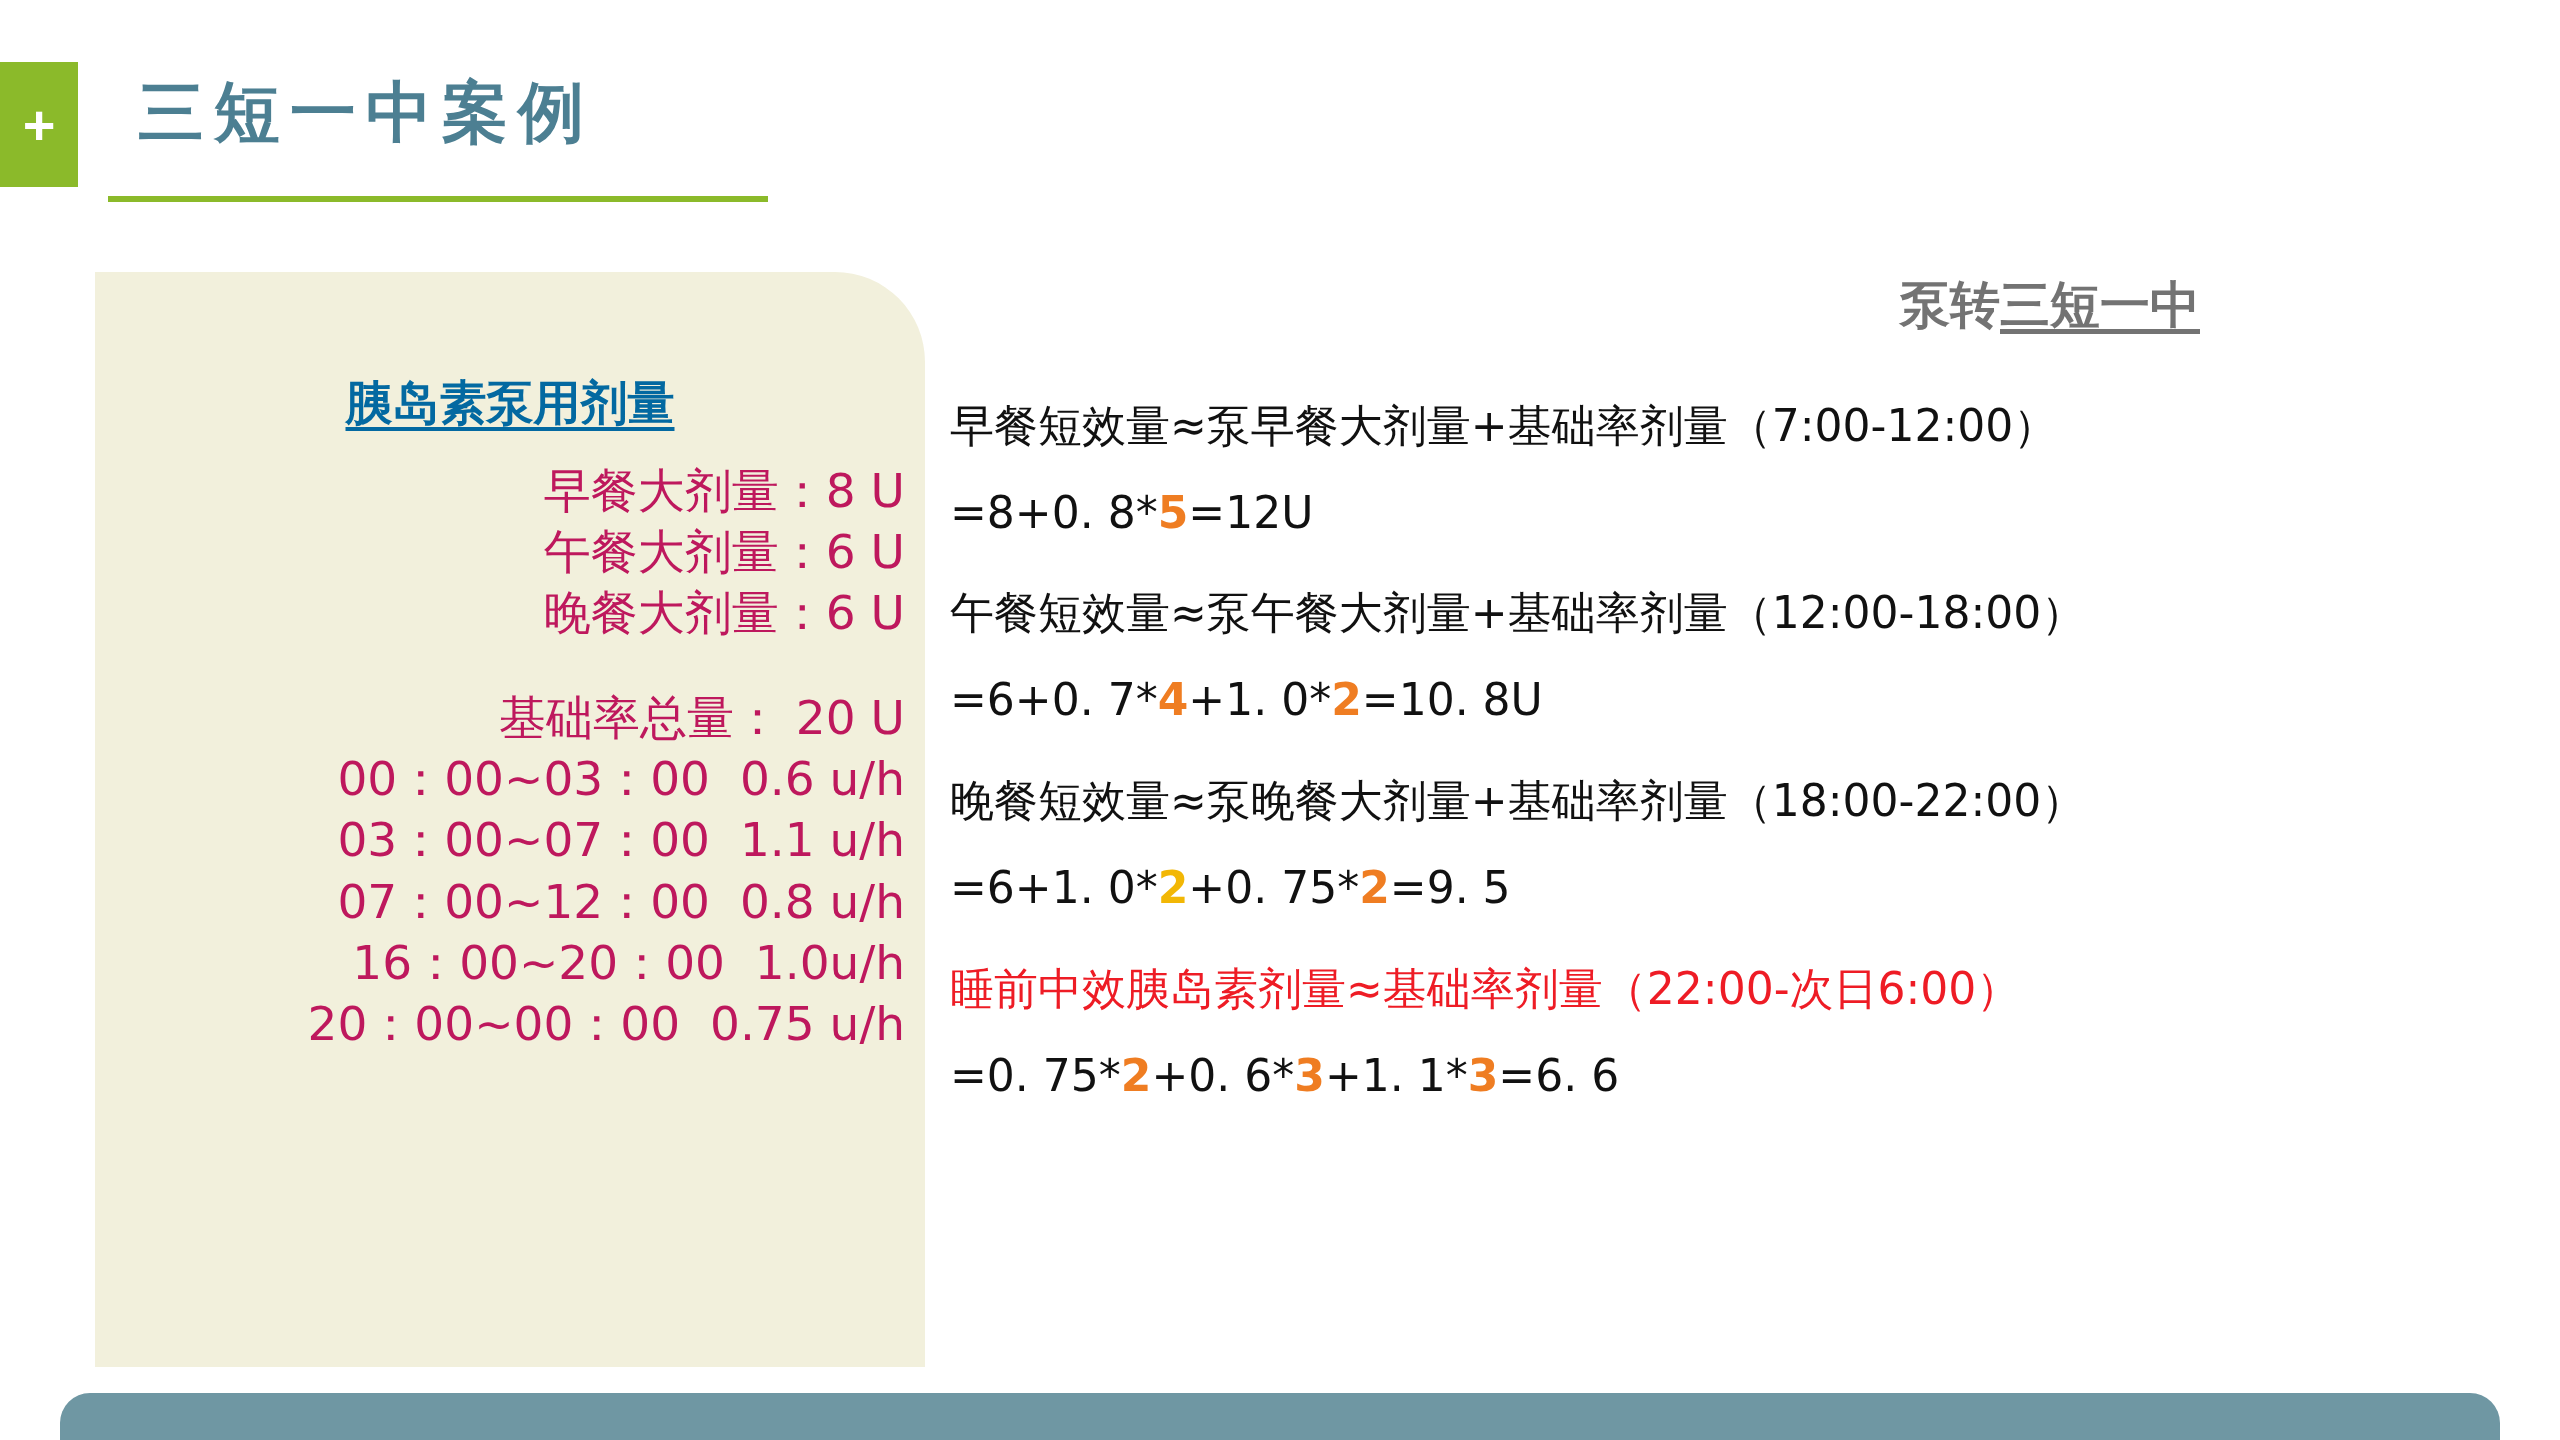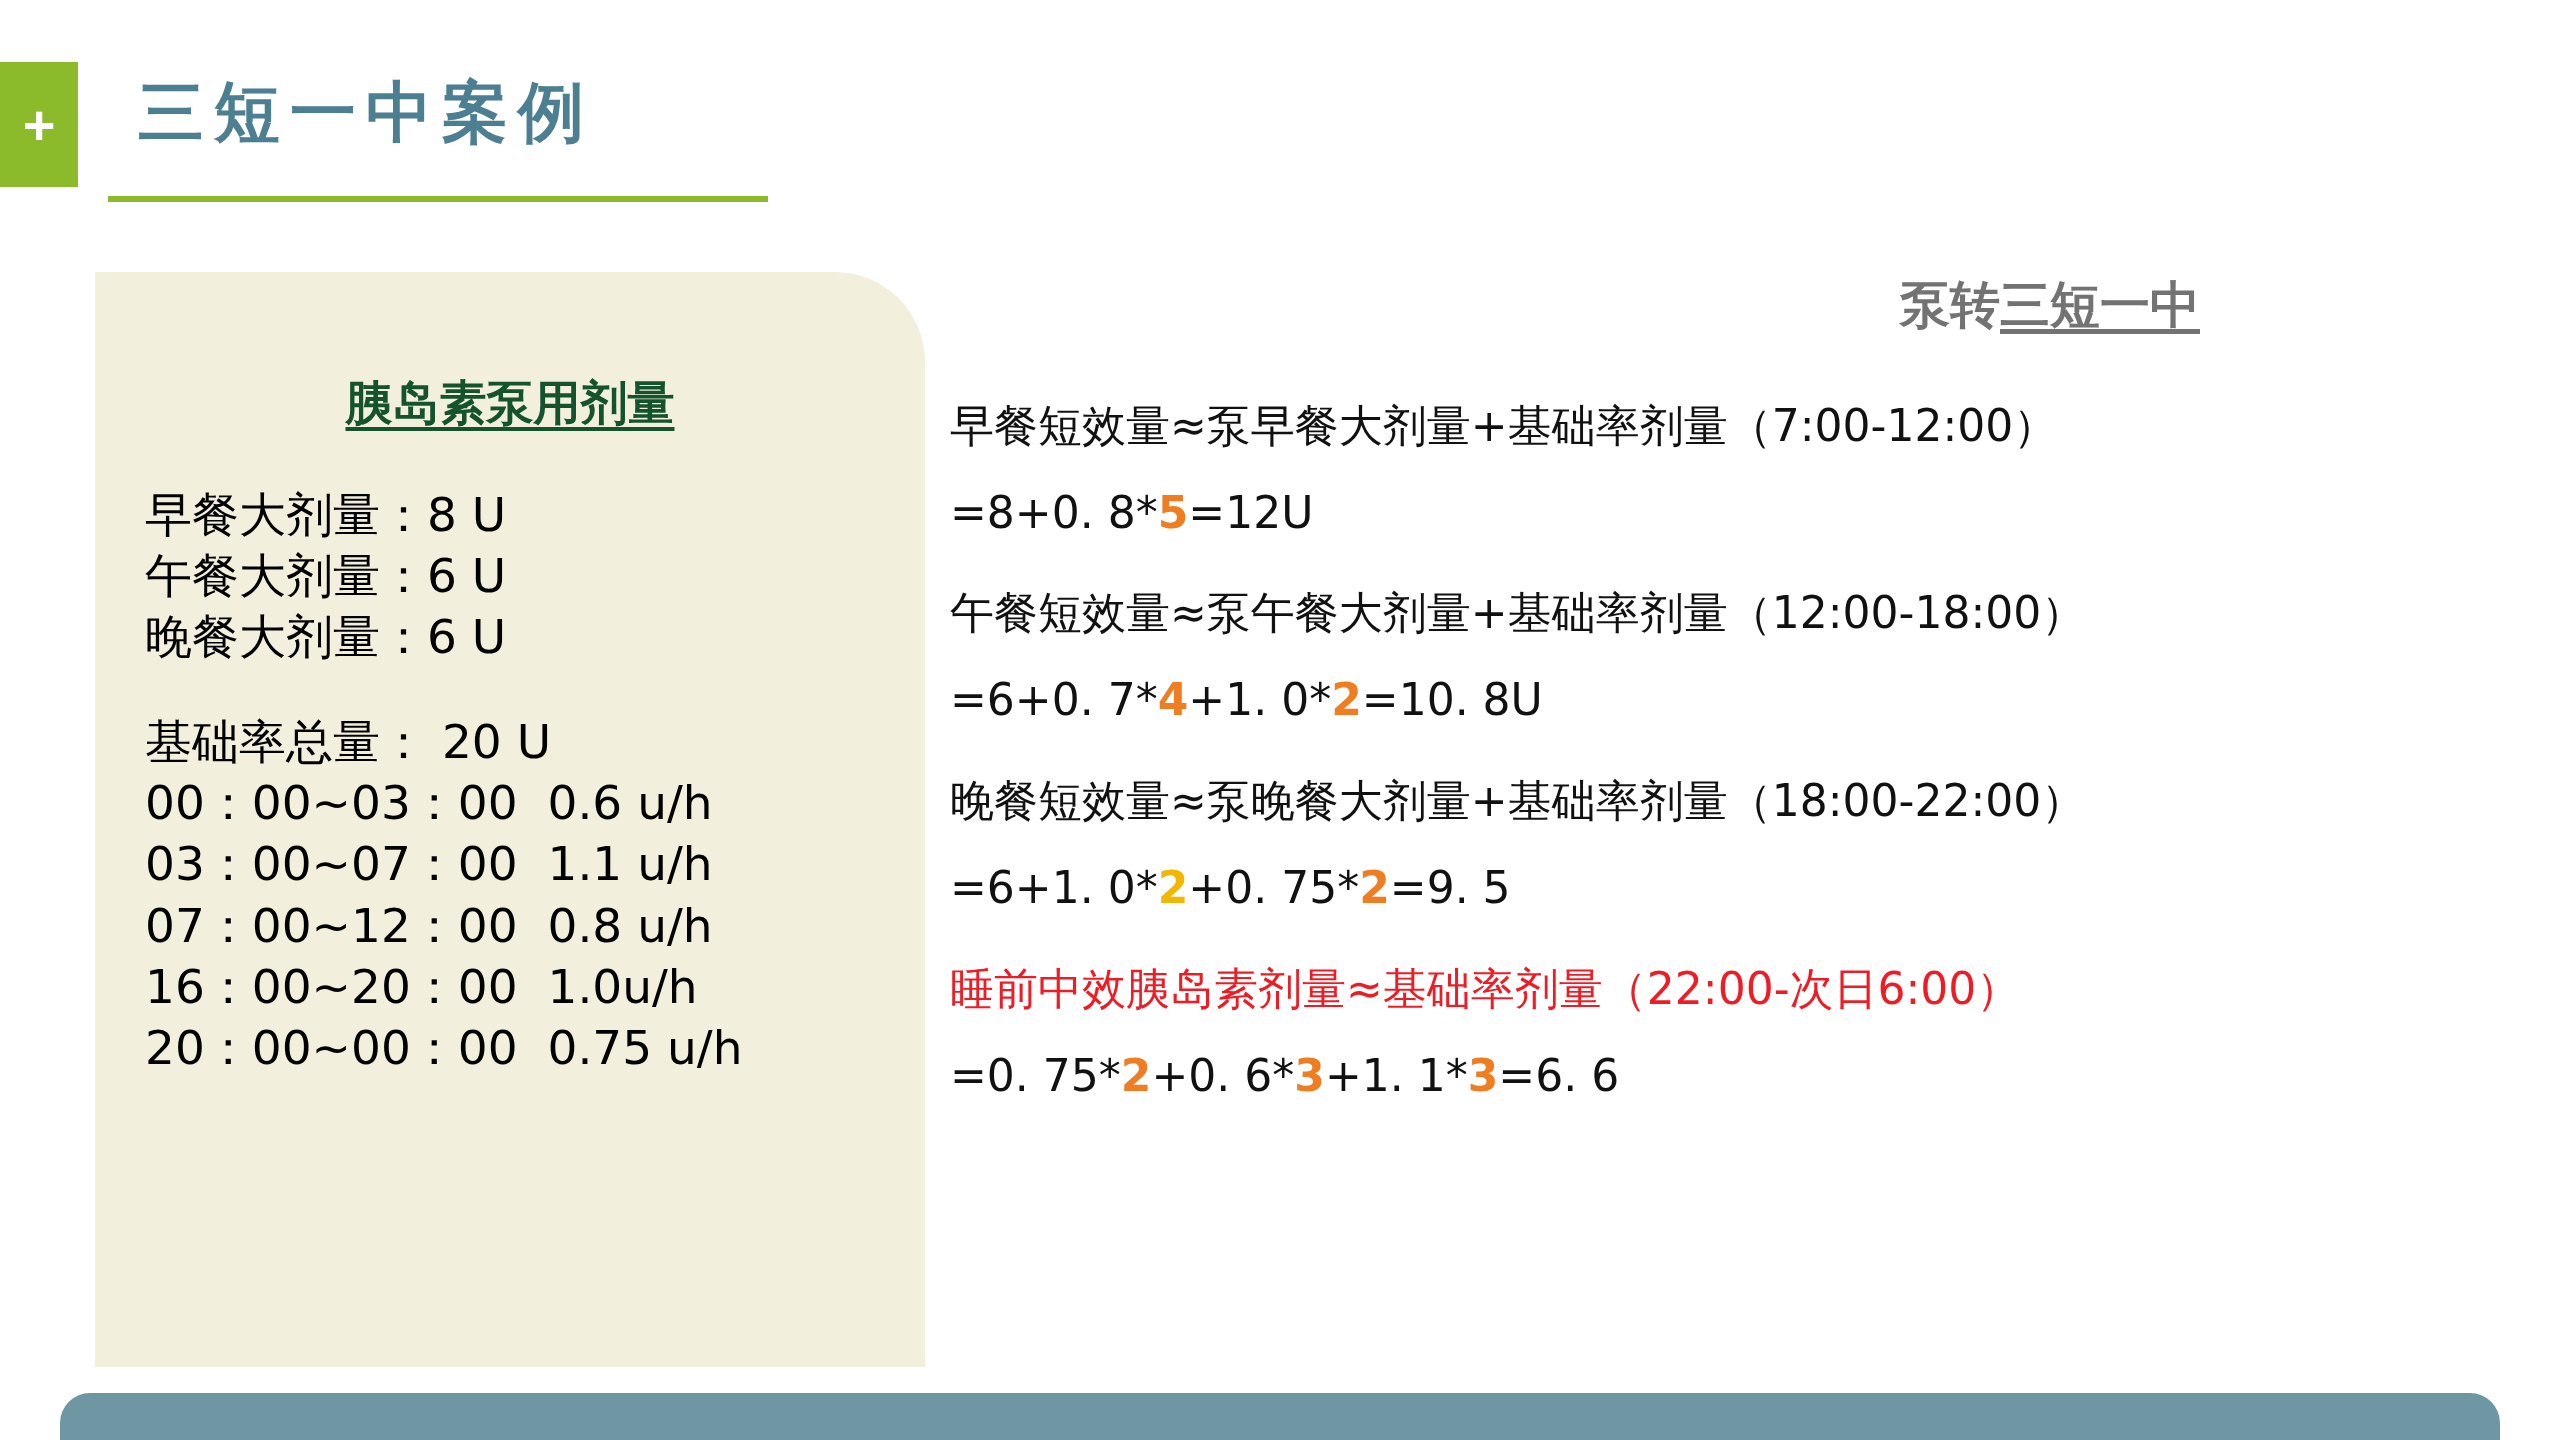--- a/index.html
+++ b/index.html
@@ -72,34 +72,35 @@
     border-radius: 0 90px 0 0;
   }
   #left-title {
     position: absolute;
     left: 0;
     top: 100px;
     width: 100%;
     text-align: center;
     font-size: 47px;
     font-weight: bold;
-    color: #14532d;
+    color: #0369a1;
     text-decoration: underline;
     text-underline-offset: 8px;
     font-family: "DejaVu Sans", "Liberation Sans", sans-serif;
   }
   #left-body {
     position: absolute;
     left: 50px;
-    top: 212px;
+    top: 188px;
     width: 760px;
-    color: #000000;
+    color: #be185d;
     font-size: 47px;
     line-height: 1.30;
     font-family: "DejaVu Sans", "Liberation Sans", sans-serif;
+    text-align: right;
   }
   .bolus-line, .basal-line, .basal-total {
     white-space: pre;
   }
   .spacer-line {
     height: 44px;
   }
 
   
   #right-panel {

